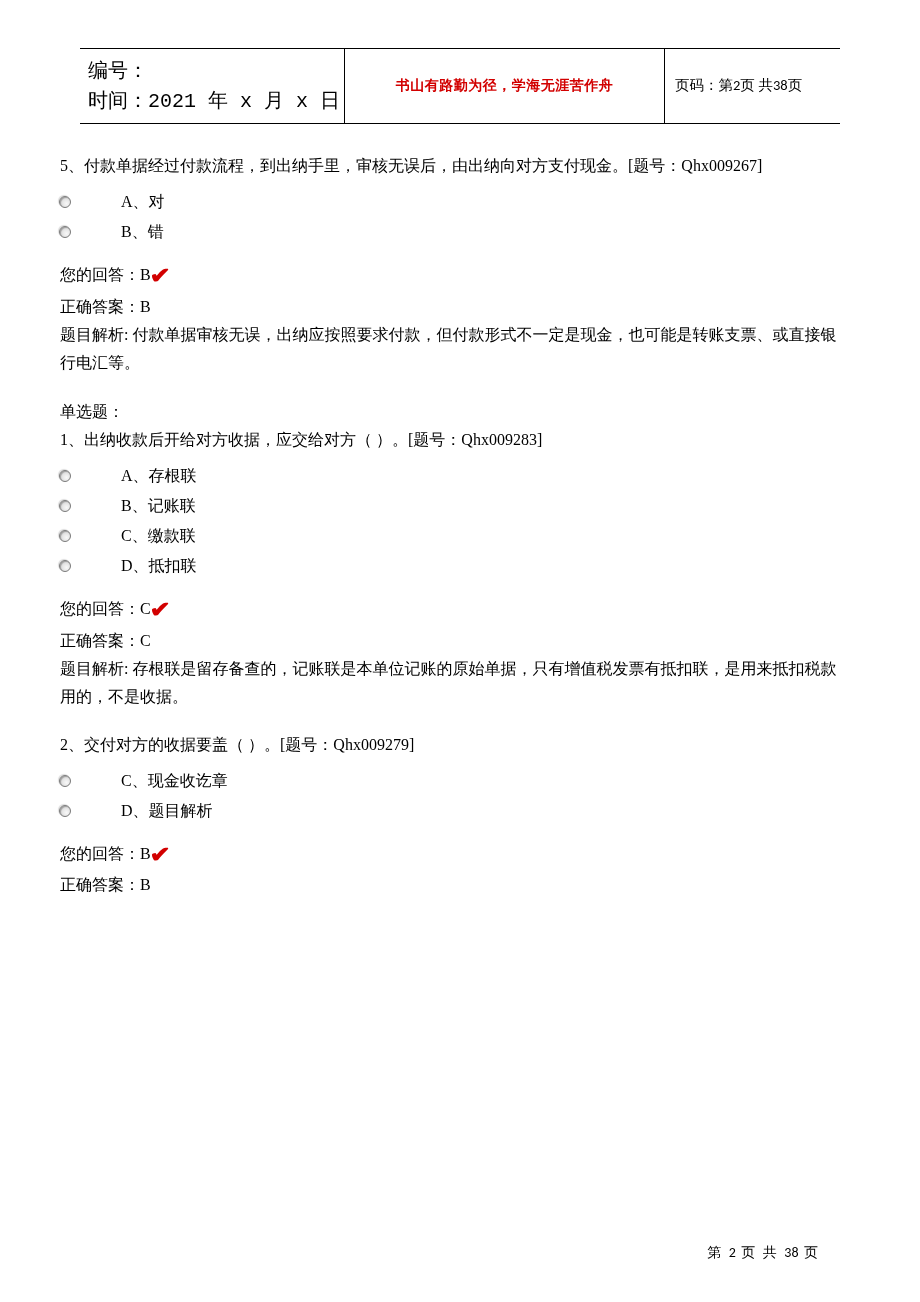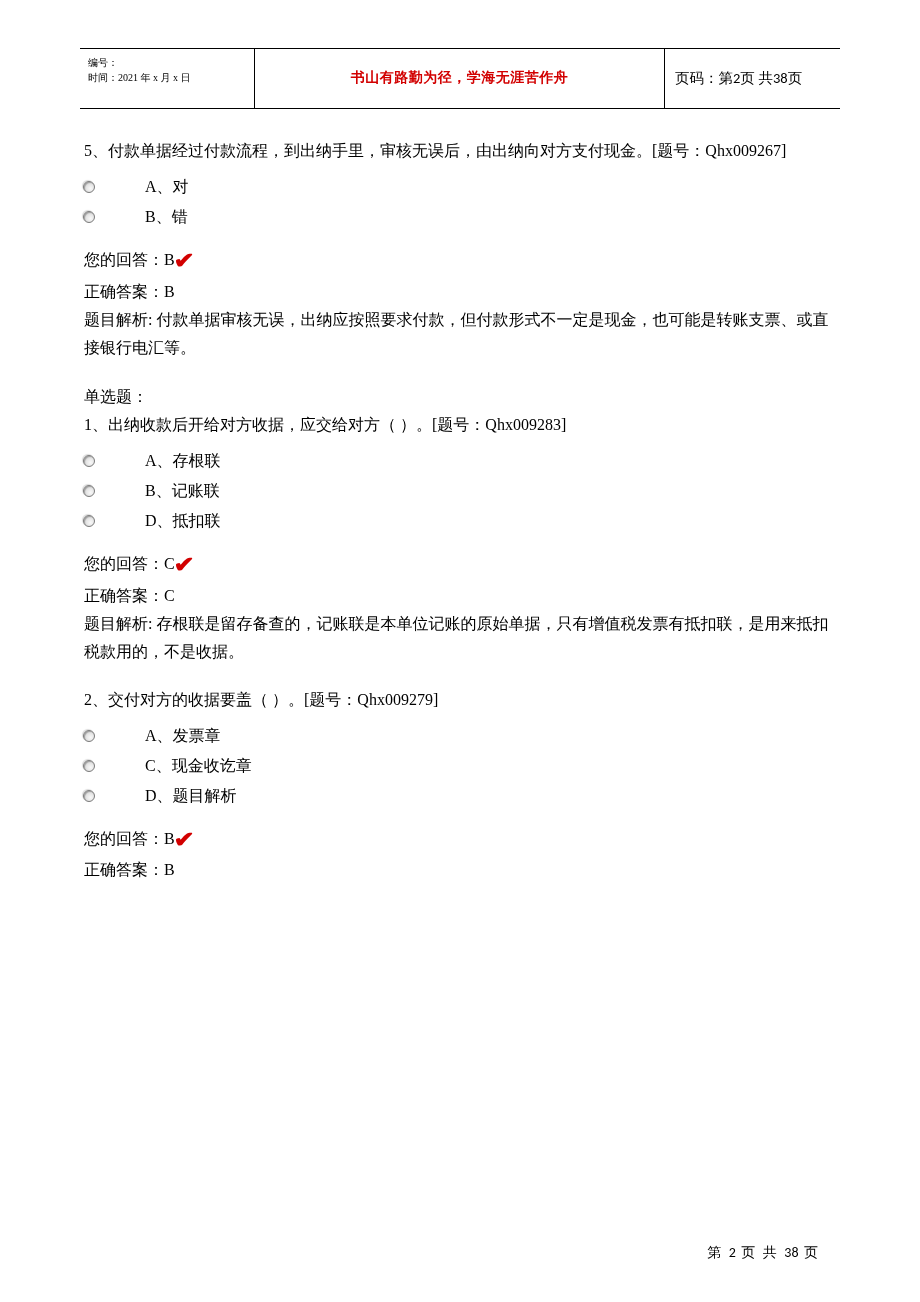--- a/index.html
+++ b/index.html
@@ -20,25 +20,25 @@
     .hdr {
       display: flex;
       border-bottom: 1.5px solid #000;
       margin: 0 80px;
       min-height: 60px;
     }
     .hdr-left {
       flex: 0 0 175px;
       border-right: 1.5px solid #000;
       padding: 6px 4px 6px 8px;
-      font-size: 10px;
+      font-size: 20px;
       line-height: 1.5;
     }
     .hdr-left .meta-line { white-space: nowrap; }
-    .hdr-left .meta-line .num { font-family: Liberation Serif, serif; }
+    .hdr-left .meta-line .num { font-family: Liberation Mono, monospace; }
     .hdr-mid {
       flex: 1 1 auto;
       border-right: 1.5px solid #000;
       display: flex;
       align-items: center;
       justify-content: center;
       font-family: "SimSun","宋体",serif;
       font-weight: bold;
       color: #d20000;
       font-size: 14px;
@@ -48,21 +48,21 @@
     }
     .hdr-right {
       flex: 0 0 175px;
       display: flex;
       align-items: center;
       padding-left: 10px;
       font-size: 14.5px;
     }
     .hdr-right .num { font-family: "Calibri","Arial",sans-serif; }
     .content {
-      margin: 28px 80px 0 84px;
+      margin: 28px 80px 0 60px;
       font-size: 16px;
     }
     .qtext {
       line-height: 1.75;
       margin-bottom: 2px;
     }
     .opt-row {
       display: flex;
       align-items: center;
       margin: 14px 0 14px -1px;
@@ -169,41 +169,41 @@
   <div class="opt-row">
     <span class="radio-shell">
         <span class="r-outer"></span>
       </span>
     <span class="opt-label">B、记账联</span>
   </div>
   <div class="opt-row">
     <span class="radio-shell">
         <span class="r-outer"></span>
       </span>
+    <span class="opt-label">C、缴款联</span>
+  </div>
+  <div class="opt-row">
+    <span class="radio-shell">
+        <span class="r-outer"></span>
+      </span>
     <span class="opt-label">D、抵扣联</span>
   </div>
   <div class="ans-line">
     <span>您的回答：</span><span>C</span><span class="chk">✔</span>
   </div>
   <div class="plain-line">
     <span>正确答案：</span><span>C</span>
   </div>
   <div class="plain-line">
     <span>题目解析: </span><span>存根联是留存备查的，记账联是本单位记账的原始单据，只有增值税发票有抵扣联，是用来抵扣税款用的，不是收据。</span>
   </div>
 
   <div class="spacer"></div>
 
   <div class="qtext">2、交付对方的收据要盖（ ）。[题号：Qhx009279]</div>
-  <div class="opt-row">
-    <span class="radio-shell">
-        <span class="r-outer"></span>
-      </span>
-    <span class="opt-label">A、发票章</span>
-  </div>
   <div class="opt-row">
     <span class="radio-shell">
         <span class="r-outer"></span>
       </span>
     <span class="opt-label">C、现金收讫章</span>
   </div>
   <div class="opt-row">
     <span class="radio-shell">
         <span class="r-outer"></span>
       </span>

